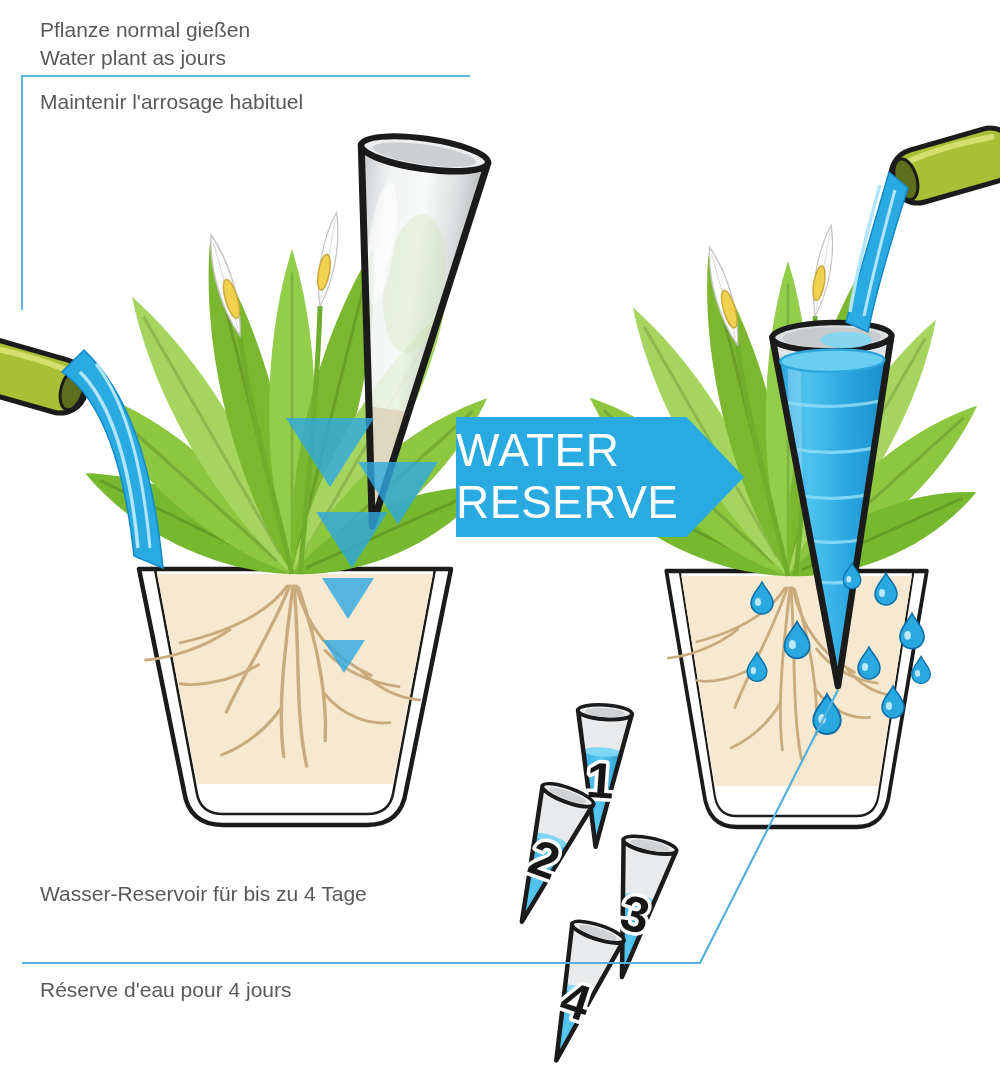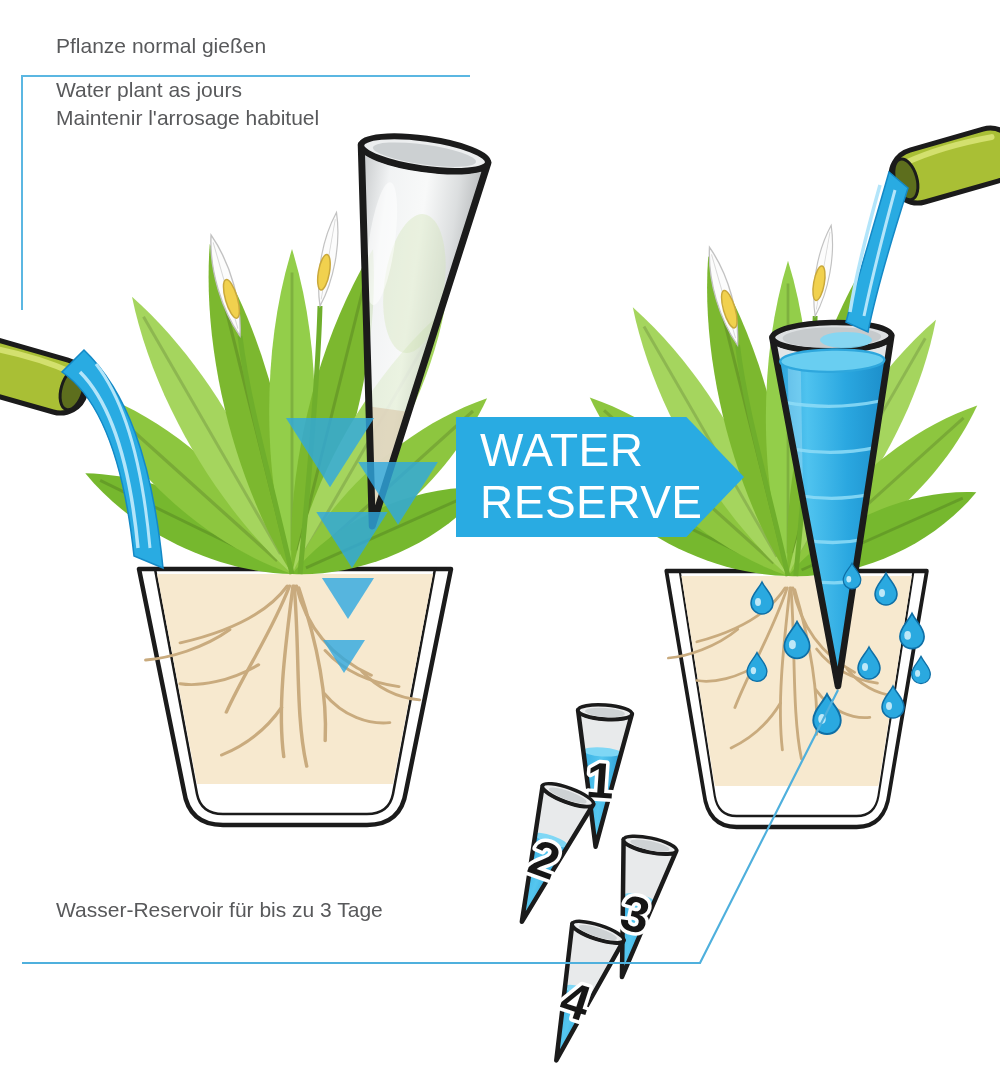--- a/index.html
+++ b/index.html
@@ -1,24 +1,24 @@
 <!DOCTYPE html>
 <html><head>
 <meta charset="utf-8">
 <style>
   html,body{margin:0;padding:0;background:#ffffff;}
   .stage{position:relative;width:1000px;height:1074px;background:#ffffff;overflow:hidden;
          font-family:"Liberation Sans",sans-serif;}
   svg.canvas{position:absolute;left:0;top:0;z-index:1;}
   .label{position:absolute;z-index:2;color:#58595b;font-size:21px;line-height:1.34;}
-  .label p{margin:16px;}
+  .label p{margin:0;}
   .banner{position:absolute;z-index:2;left:456px;top:417px;width:288px;height:120px;
           background:#29abe2;
           clip-path:polygon(0 0,80% 0,100% 50%,80% 100%,0 100%);
-          display:flex;flex-direction:column;justify-content:center;padding-left:24px;box-sizing:border-box;}
+          display:flex;flex-direction:column;justify-content:center;box-sizing:border-box;}
   .banner div{color:#ffffff;font-size:46px;line-height:1.13;letter-spacing:0.5px;}
   .spike-num{font-family:"Liberation Sans",sans-serif;font-weight:bold;font-size:50px;
              fill:#161616;stroke:#ffffff;stroke-width:7px;paint-order:stroke;stroke-linejoin:round;
              text-anchor:middle;}
 </style>
 </head>
 <body>
 
 <div class="stage">
 
@@ -255,16 +255,19 @@
   <div class="label" style="left:40px;top:88px;text-align:right;">
     <p>Maintenir l'arrosage habituel</p>
   </div>
 
   <div class="banner">
     <div>WATER</div>
     <div>RESERVE</div>
   </div>
 
   <div class="label" style="left:40px;top:880px;">
-    <p>Wasser-Reservoir für bis zu 3 Tage</p>
+    <p>Wasser-Reservoir für bis zu 4 Tage</p>
+  </div>
+  <div class="label" style="left:40px;top:976px;">
+    <p>Réserve d'eau pour 4 jours</p>
   </div>
 
 </div>
 
 </body></html>

